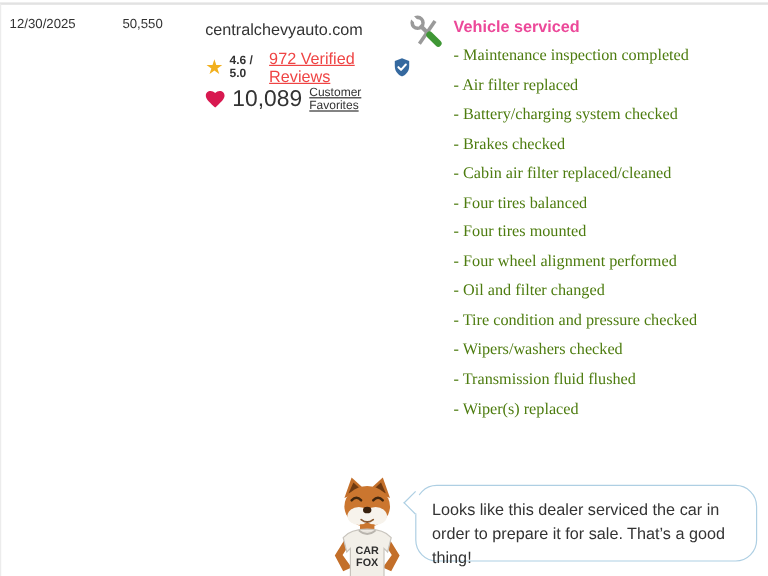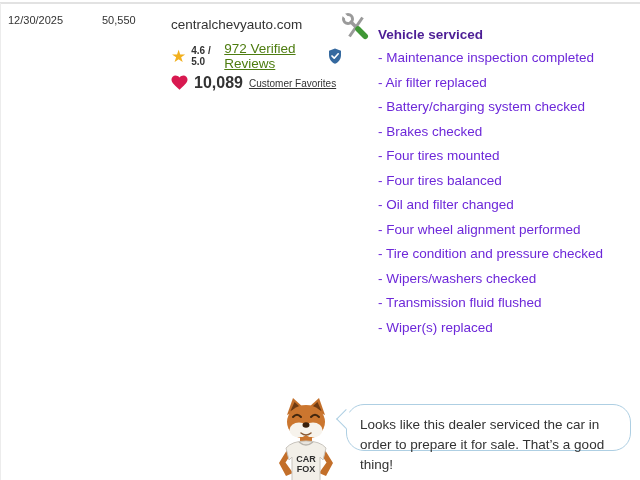--- a/index.html
+++ b/index.html
@@ -13,38 +13,38 @@
   .cell { position:absolute; font-size:11px; color:#333; }
   .cell-date    { left:8px;   top:14px; }
   .cell-mileage { left:102px; top:14px; }
 
   .dealer-block { position:absolute; left:171px; top:12px; width:172px; }
   .dealer-line  { font-size:13.5px; line-height:25px; color:#333; }
 
   .rating-row { display:flex; align-items:center; gap:5px; margin-top:9px; height:20px; }
   .star-glyph { color:#f2b01e; font-size:17px; line-height:17px; }
   .rating-val { font-weight:bold; font-size:10px; }
-  .reviews-link { color:#4d7c0f; font-size:13.5px; text-decoration:underline; cursor:pointer; }
+  .reviews-link { color:#ef4444; font-size:13.5px; text-decoration:underline; cursor:pointer; }
   .badge-svg { flex:0 0 auto; }
 
   .fav-row { display:flex; align-items:center; gap:6px; margin-top:7px; height:20px; }
-  .fav-count { font-weight:bold; font-size:16px; }
+  .fav-count { font-weight:normal; font-size:19px; }
   .fav-label { font-size:10px;text-decoration:underline; }
 
   .tools-icon-box { position:absolute; left:341px; top:12px; width:30px; height:30px; }
 
   .service-block { position:absolute; left:378px; top:14px; width:258px; }
-  .service-title { font-weight:bold; font-size:13.5px; line-height:17px; color:#4c1d95;margin-top:12px; }
+  .service-title { font-weight:bold; font-size:13.5px; line-height:17px; color:#ec4899; }
   .service-items { margin-top:3px; }
-  .svc-item { font-size:13.5px; line-height:24.55px; color:#6d28d9; white-space:nowrap; }
+  .svc-item { font-size:13.5px; line-height:24.55px; color:#4d7c0f; white-space:nowrap;font-family:Liberation Serif, serif; }
 
   .carfox-box { position:absolute; left:272px; top:396px; width:68px; height:88px; }
 
   .speech-bubble {
-    position:absolute; left:346px; top:404px; width:285px; height:47px;
+    position:absolute; left:346px; top:404px; width:285px; height:64px;
     box-sizing:border-box; background:#fff;
     border:1.5px solid #aecfe3; border-radius:18px;
     padding:10px 13px;
   }
   .speech-text { margin:0; font-size:13.5px; line-height:20px; color:#333; }
   .bubble-tail {
     position:absolute; left:-8px; top:7px; width:13px; height:13px; background:#fff;
     border-left:1.5px solid #aecfe3; border-bottom:1.5px solid #aecfe3;
     transform:rotate(45deg);
   }
@@ -91,24 +91,25 @@
     </svg>
   </div>
 
   <div class="service-block">
     <div class="service-title">Vehicle serviced</div>
     <div class="service-items">
         <div class="svc-item">- Maintenance inspection completed</div>
         <div class="svc-item">- Air filter replaced</div>
         <div class="svc-item">- Battery/charging system checked</div>
         <div class="svc-item">- Brakes checked</div>
+        <div class="svc-item">- Cabin air filter replaced/cleaned</div>
+        <div class="svc-item">- Four tires balanced</div>
         <div class="svc-item">- Four tires mounted</div>
-        <div class="svc-item">- Four tires balanced</div>
+        <div class="svc-item">- Four wheel alignment performed</div>
         <div class="svc-item">- Oil and filter changed</div>
-        <div class="svc-item">- Four wheel alignment performed</div>
         <div class="svc-item">- Tire condition and pressure checked</div>
         <div class="svc-item">- Wipers/washers checked</div>
         <div class="svc-item">- Transmission fluid flushed</div>
         <div class="svc-item">- Wiper(s) replaced</div>
       </div>
   </div>
 
   <div class="carfox-box">
     <svg width="68" height="88" viewBox="0 0 68 88">
       <path d="M15 19 L21 2 L32 12 Z" fill="#c36f2a"></path>

